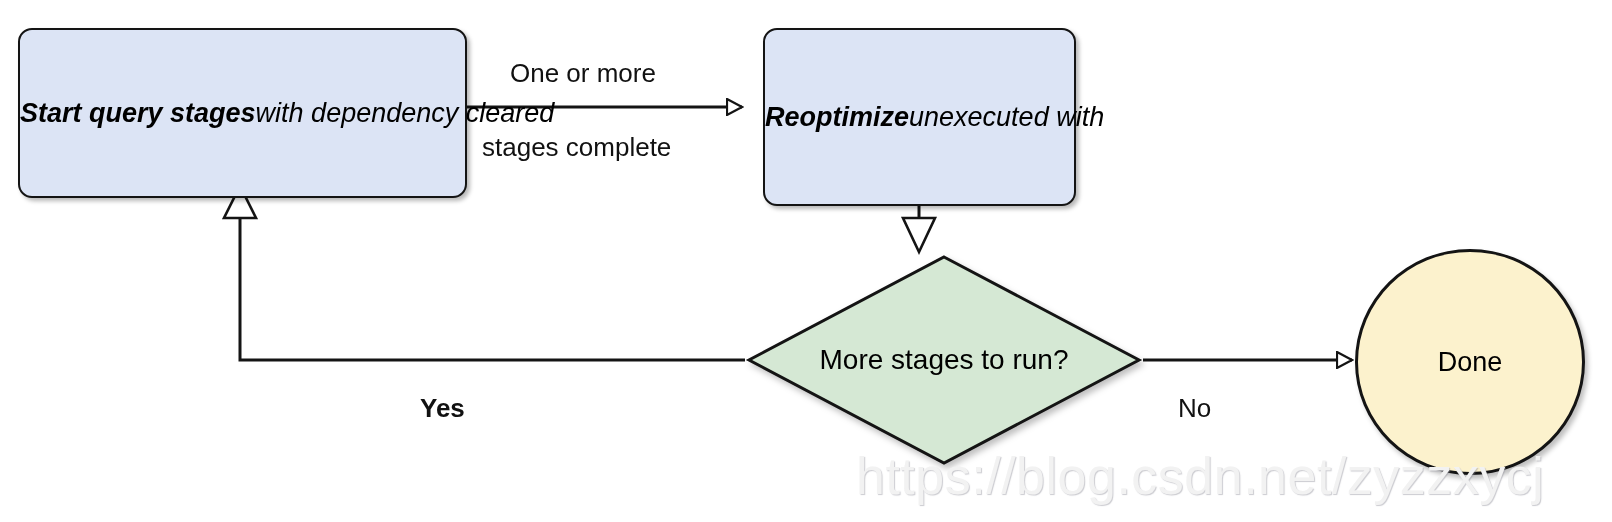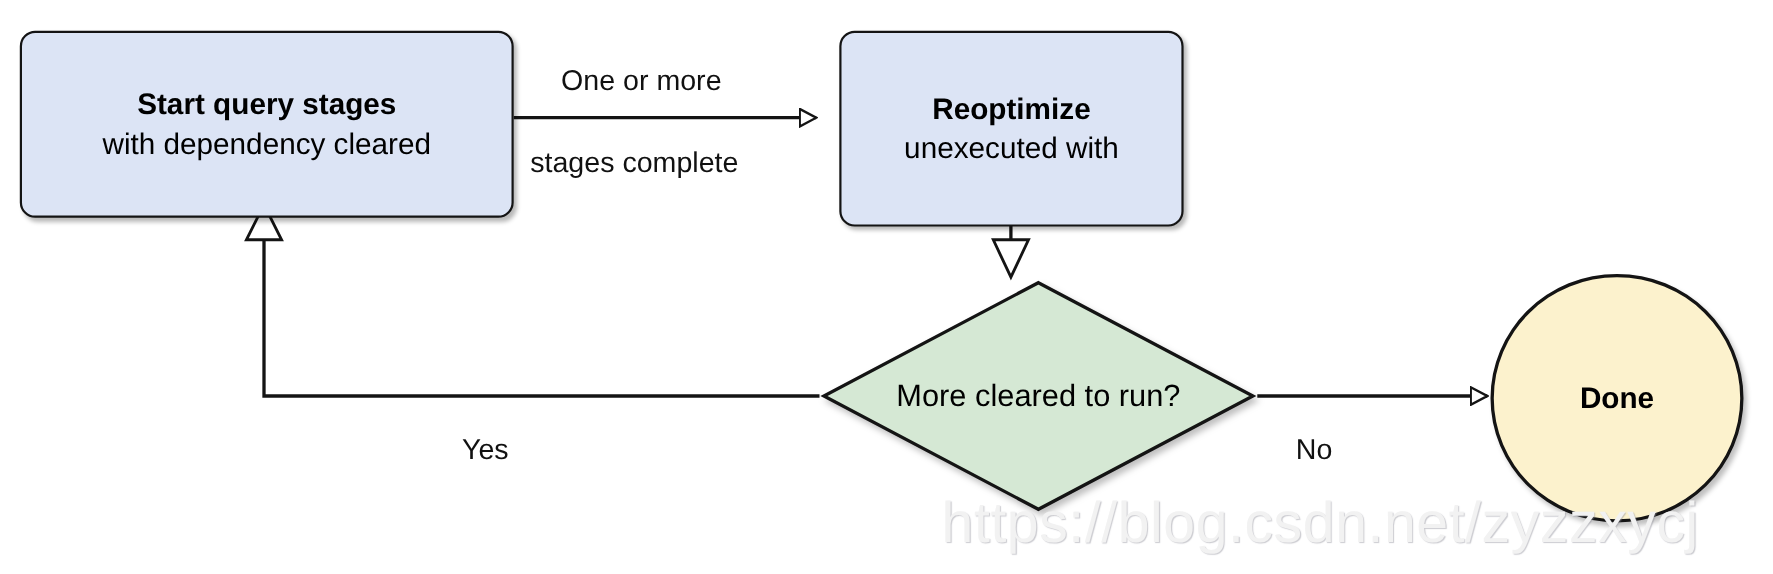--- a/index.html
+++ b/index.html
@@ -26,25 +26,26 @@
   }
   
   .node-box {
     position: absolute;
     box-sizing: border-box;
     border: 2px solid #141414;
     border-radius: 14px;
     background: #dce4f5;
     box-shadow: 3px 3px 4px rgba(0,0,0,0.28);
     display: flex;
-    flex-direction: column;
+    flex-direction: row;
     align-items: center;
-    justify-content: center;
+    justify-content: flex-start;
     text-align: center;
     color: #000000;
+    font-style: italic;
   }
   .node-line {
     font-size: 27px;
     line-height: 36px;
     white-space: nowrap;
   }
   .node-line.strong {
     font-weight: bold;
   }
   
@@ -69,21 +70,21 @@
     position: absolute;
     box-sizing: border-box;
     border: 3px solid #141414;
     border-radius: 50%;
     background: #fcf2cd;
     box-shadow: 3px 4px 5px rgba(0,0,0,0.25);
     display: flex;
     align-items: center;
     justify-content: center;
     font-size: 27px;
-    font-weight: bold;
+    font-weight: normal;
     color: #000000;
   }
   
   .edge-label {
     position: absolute;
     font-size: 26px;
     color: #111111;
     white-space: nowrap;
   }
   
@@ -127,40 +128,40 @@
     <g>
       <path d="M745,360 L240,360 L240,218" fill="none" stroke="#141414" stroke-width="3" stroke-linejoin="miter"></path>
       <path d="M224,218 L256,218 L240,186 Z" fill="#ffffff" stroke="#141414" stroke-width="2.6" stroke-linejoin="miter"></path>
     </g>
   </svg>
 
   <div class="diamond-wrap" style="left:745px; top:253px; width:398px; height:214px;">
     <svg width="398" height="214" viewBox="0 0 398 214" style="position:absolute;left:0;top:0;overflow:visible;">
       <polygon points="199,4 394,107 199,210 4,107" fill="#d5e8d4" stroke="#141414" stroke-width="3" style="filter:drop-shadow(3px 4px 3px rgba(0,0,0,0.25));"></polygon>
     </svg>
-    <div class="diamond-label">More cleared to run?</div>
+    <div class="diamond-label">More stages to run?</div>
   </div>
 
   <div class="node-box" style="left:18px; top:28px; width:449px; height:170px;">
     <div class="node-line strong">Start query stages</div>
     <div class="node-line">with dependency cleared</div>
   </div>
 
   <div class="node-box" style="left:763px; top:28px; width:313px; height:178px;">
     <div class="node-line strong">Reoptimize</div>
     <div class="node-line">unexecuted with</div>
   </div>
 
   <div class="circle-node" style="left:1355px; top:249px; width:230px; height:226px;">
     <span>Done</span>
   </div>
 
   <div class="edge-label" style="left:510px; top:58px; width:210px;">One or more</div>
 
   <div class="edge-label" style="left:482px; top:132px; width:260px;">stages complete</div>
 
-  <div class="edge-label" style="left:420px; top:393px; width:120px;">Yes</div>
+  <div class="edge-label" style="left:420px; top:393px; width:120px;font-weight:bold;">Yes</div>
 
   <div class="edge-label" style="left:1178px; top:393px; width:100px;">No</div>
 
   <div class="watermark">https://blog.csdn.net/zyzzxycj</div>
 
 </div>
 
 </body></html>

